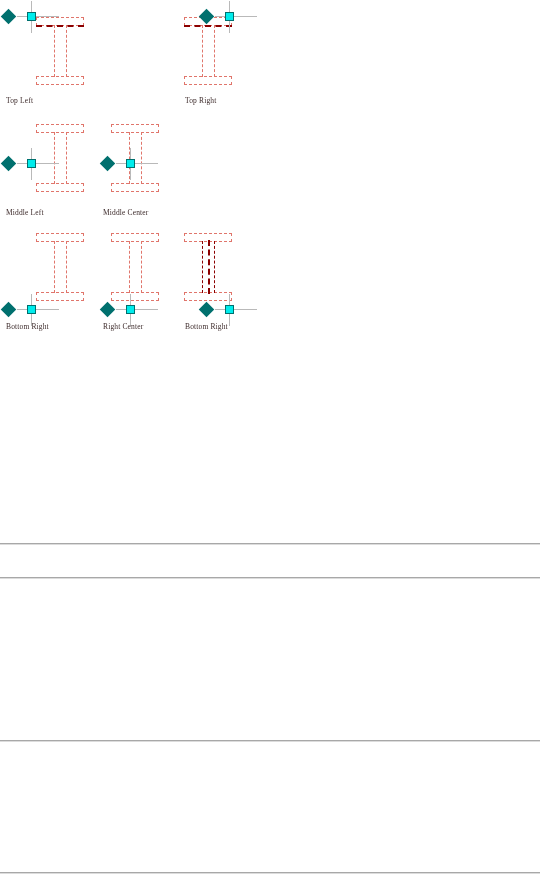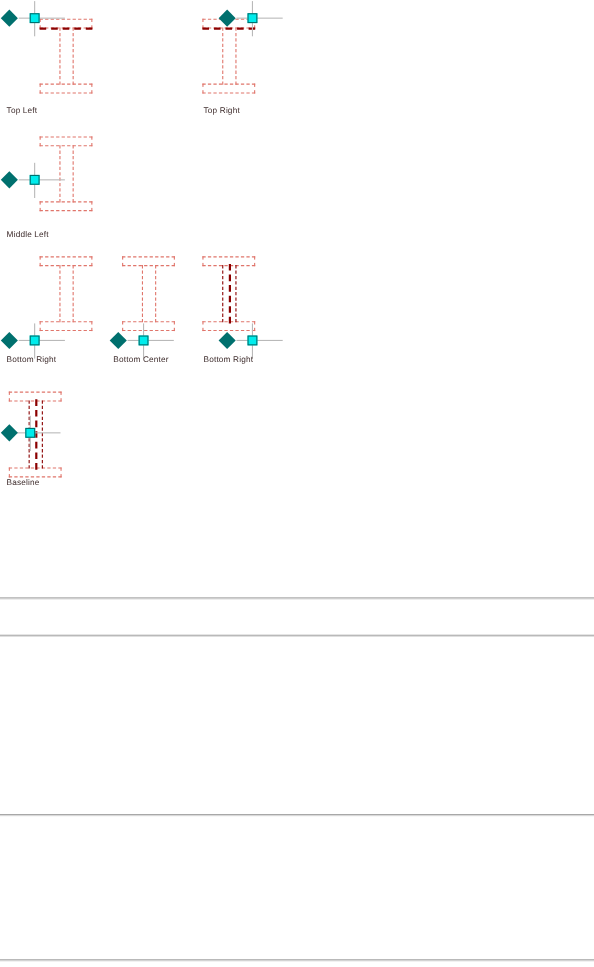--- a/index.html
+++ b/index.html
@@ -15,20 +15,21 @@
     overflow: hidden;
     font-family: "Liberation Sans", sans-serif;
     -webkit-font-smoothing: none;
   }
 
   #page {
     position: absolute;
     left: 0; top: 0;
     width: 540px;
     height: 879px;
+    font-family: Liberation Serif, serif;
   }
 
   
   .align-grid {
     position: absolute;
     left: 0;
     top: 0;
     width: 540px;
     height: 470px;
   }
@@ -156,20 +157,32 @@
           <div class="flange" style="left: 5px; top: 76px; width: 48px; height: 9px;"></div>
           <div class="web" style="left: 22.5px; top: 25px; width: 13px; height: 52px; border-top: none; border-bottom: none;"></div>
           <div class="edge-hot" style="left: 5px; top: 25px; width: 48px;"></div>
           <div class="cross-h" style="left: 36px; top: 16px; width: 42px;"></div>
           <div class="cross-v" style="left: 50px; top: 1px; height: 32px;"></div>
           <div class="dia-marker" style="left: 22px; top: 11px;"></div>
           <div class="sq-marker" style="left: 46px; top: 12px;"></div>
         </div>
         <div class="cell-label">Top Right</div>
       </div>
+      <div class="align-cell" style="left: 97px; top: 112px;">
+        <div class="glyph">
+          <div class="flange" style="left: 14px; top: 12px; width: 48px; height: 9px;"></div>
+          <div class="flange" style="left: 14px; top: 71px; width: 48px; height: 9px;"></div>
+          <div class="web" style="left: 31.5px; top: 20px; width: 13px; height: 52px; border-top: none; border-bottom: none;"></div>
+          <div class="cross-h" style="left: 19px; top: 51px; width: 42px;"></div>
+          <div class="cross-v" style="left: 33px; top: 36px; height: 32px;"></div>
+          <div class="dia-marker" style="left: 5px; top: 46px;"></div>
+          <div class="sq-marker" style="left: 29px; top: 47px;"></div>
+        </div>
+        <div class="cell-label">Middle Center</div>
+      </div>
       <div class="align-cell" style="left: 0px; top: 226px;">
         <div class="glyph">
           <div class="flange" style="left: 36px; top: 7px; width: 48px; height: 9px;"></div>
           <div class="flange" style="left: 36px; top: 66px; width: 48px; height: 9px;"></div>
           <div class="web" style="left: 53.5px; top: 15px; width: 13px; height: 52px; border-top: none; border-bottom: none;"></div>
           <div class="cross-h" style="left: 17px; top: 83px; width: 42px;"></div>
           <div class="cross-v" style="left: 31px; top: 68px; height: 32px;"></div>
           <div class="dia-marker" style="left: 3px; top: 78px;"></div>
           <div class="sq-marker" style="left: 27px; top: 79px;"></div>
         </div>
@@ -178,48 +191,35 @@
       <div class="align-cell" style="left: 97px; top: 226px;">
         <div class="glyph">
           <div class="flange" style="left: 14px; top: 7px; width: 48px; height: 9px;"></div>
           <div class="flange" style="left: 14px; top: 66px; width: 48px; height: 9px;"></div>
           <div class="web" style="left: 31.5px; top: 15px; width: 13px; height: 52px; border-top: none; border-bottom: none;"></div>
           <div class="cross-h" style="left: 19px; top: 83px; width: 42px;"></div>
           <div class="cross-v" style="left: 33px; top: 68px; height: 32px;"></div>
           <div class="dia-marker" style="left: 5px; top: 78px;"></div>
           <div class="sq-marker" style="left: 29px; top: 79px;"></div>
         </div>
-        <div class="cell-label">Bottom Center</div>
+        <div class="cell-label">Right Center</div>
       </div>
       <div class="align-cell" style="left: 179px; top: 226px; text-align: center;">
         <div class="glyph">
           <div class="flange" style="left: 5px; top: 7px; width: 48px; height: 9px;"></div>
           <div class="flange" style="left: 5px; top: 66px; width: 48px; height: 9px;"></div>
           <div class="web hot" style="left: 22.5px; top: 15px; width: 13px; height: 52px; border-top: none; border-bottom: none;"></div>
           <div class="stem-hot" style="left: 29px; top: 14px; height: 54px;"></div>
           <div class="cross-h" style="left: 36px; top: 83px; width: 42px;"></div>
           <div class="cross-v" style="left: 50px; top: 68px; height: 32px;"></div>
           <div class="dia-marker" style="left: 22px; top: 78px;"></div>
           <div class="sq-marker" style="left: 46px; top: 79px;"></div>
         </div>
         <div class="cell-label">Bottom Right</div>
       </div>
-      <div class="align-cell" style="left: 0px; top: 338px;">
-        <div class="glyph">
-          <div class="flange" style="left: 8px; top: 18px; width: 48px; height: 9px;"></div>
-          <div class="flange" style="left: 8px; top: 87px; width: 48px; height: 9px;"></div>
-          <div class="web hot" style="left: 25.5px; top: 26px; width: 13px; height: 62px; border-top: none; border-bottom: none;"></div>
-          <div class="stem-hot" style="left: 32px; top: 25px; height: 64px;"></div>
-          <div class="cross-h" style="left: 13px; top: 55px; width: 42px;"></div>
-          <div class="cross-v" style="left: 27px; top: 40px; height: 32px;"></div>
-          <div class="dia-marker" style="left: 3px; top: 50px;"></div>
-          <div class="sq-marker" style="left: 23px; top: 51px;"></div>
-        </div>
-        <div class="cell-label">Baseline</div>
-      </div>
     </div>
 
   <div id="rules-layer">
       <div class="rule" style="top: 543px;"></div>
       <div class="rule" style="top: 577px;"></div>
       <div class="rule" style="top: 740px;"></div>
       <div class="rule" style="top: 872px;"></div>
     </div>
 
 </div>

